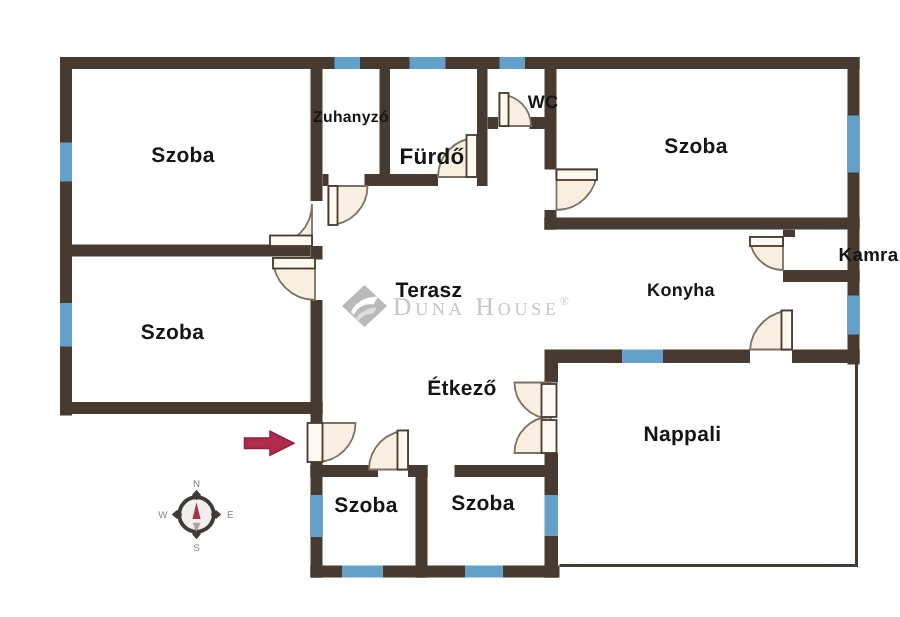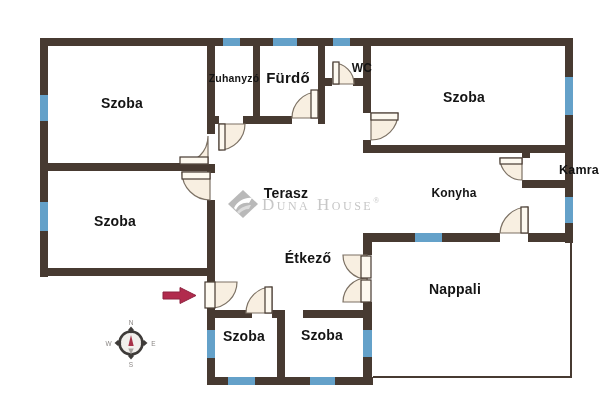--- a/index.html
+++ b/index.html
@@ -22,21 +22,21 @@
     font-family:"Liberation Sans","DejaVu Sans",sans-serif;
   }
   .wall{position:absolute;background:var(--wall);}
   .thin{position:absolute;background:var(--wall);}
   .win{position:absolute;background:var(--window);}
   .room-label{
     position:absolute;transform:translate(-50%,-50%);
     color:var(--label);font-weight:bold;font-size:14px;white-space:nowrap;
     letter-spacing:0.2px;
   }
-  .fs15{font-size:15px;} .fs13{font-size:12px;margin-left:17px;} .fs12{font-size:12.5px;} .fs10{font-size:10.5px;}
+  .fs15{font-size:15px;margin-top:28px;} .fs13{font-size:12px;margin-left:17px;} .fs12{font-size:12.5px;} .fs10{font-size:10.5px;}
   .layer{position:absolute;left:0;top:0;}
   .wm-text{
     position:absolute;left:262px;top:196px;
     font-family:"Liberation Serif","DejaVu Serif",serif;
     font-variant:small-caps;font-size:17px;letter-spacing:2.5px;
     color:var(--watermark);line-height:1;
   }
   .wm-text sup{font-size:8px;letter-spacing:0;}
 </style>
 </head>

